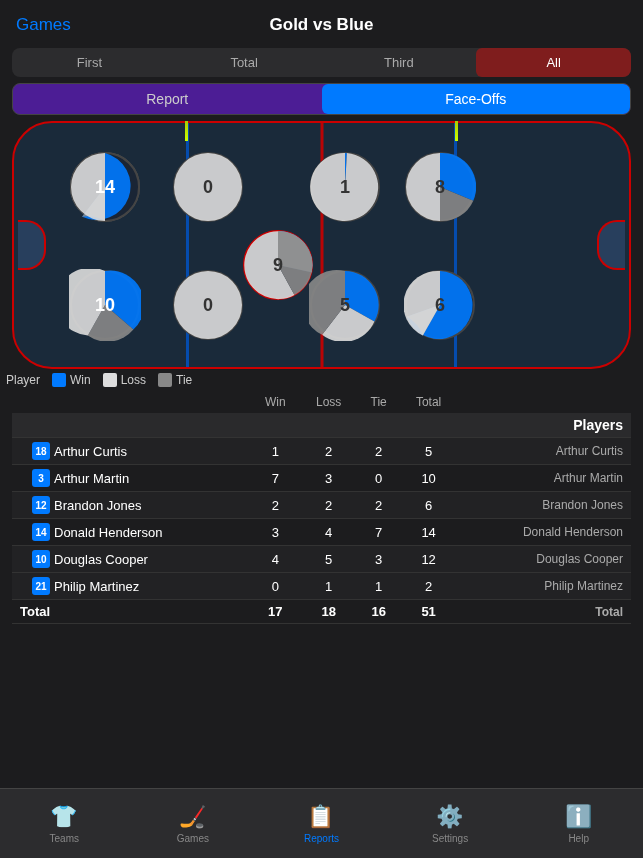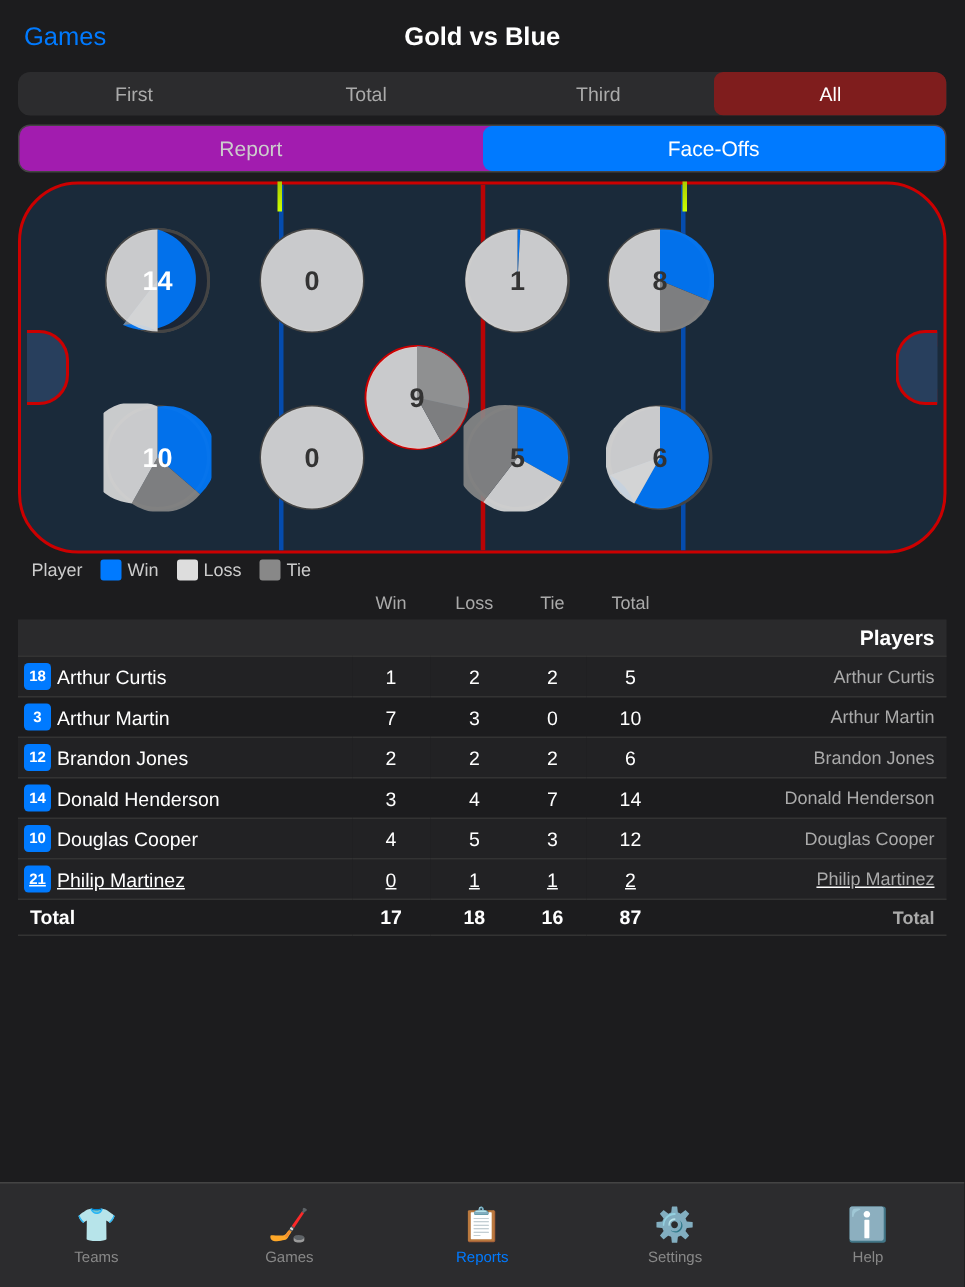--- a/index.html
+++ b/index.html
@@ -53,21 +53,21 @@
       border-radius: 6px;
     }
     .period-tab.active {
       background: #7f1d1d;
       color: #fff;
     }
 
     
     .segment-control {
       display: flex;
-      background: #a21caf;
+      background: #4c1d95;
       border-radius: 8px;
       margin: 6px 12px;
       overflow: hidden;
       border: 1px solid #444;
     }
     .segment-btn {
       flex: 1;
       text-align: center;
       padding: 7px 4px;
       font-size: 14px;
@@ -147,21 +147,21 @@
       border-right: none;
       border-radius: 20px 0 0 20px;
       background: rgba(100,149,237,0.2);
     }
 
     
     .legend {
       display: flex;
       align-items: center;
       gap: 12px;
-      margin: 4px 21px;
+      margin: 4px 6px;
       font-size: 12px;
       color: #ccc;
     }
     .legend-item {
       display: flex;
       align-items: center;
       gap: 4px;
     }
     .legend-swatch {
       width: 14px;
@@ -202,21 +202,21 @@
       border-bottom: 1px solid #333;
     }
     .stats-table tbody tr td {
       padding: 4px 6px;
       text-align: center;
       color: #fff;
       font-size: 13px;
     }
     .stats-table tbody tr td:first-child {
       text-align: left;
-      padding-left: 4px;
+      padding-left: 20px;
     }
     .stats-table tbody tr td:last-child {
       text-align: right;
       padding-right: 8px;
     }
     .player-cell {
       display: flex;
       align-items: center;
       gap: 4px;
     }
@@ -504,39 +504,39 @@
               <span class="player-num-badge" style="background:#007aff">10</span>
               <span>Douglas Cooper</span>
             </div>
           </td>
           <td>4</td>
           <td>5</td>
           <td>3</td>
           <td>12</td>
           <td style="text-align: right; padding-right: 8px; color: rgb(170, 170, 170); font-size: 12px;">Douglas Cooper</td>
         </tr>
-        <tr style="background: rgb(34, 34, 36); text-decoration: underline;">
+        <tr style="background: rgb(34, 34, 36);">
           <td>
             <div class="player-cell">
               <span class="player-num-badge" style="background:#007aff">21</span>
               <span>Philip Martinez</span>
             </div>
           </td>
           <td>0</td>
           <td>1</td>
           <td>1</td>
           <td>2</td>
           <td style="text-align: right; padding-right: 8px; color: rgb(170, 170, 170); font-size: 12px;">Philip Martinez</td>
         </tr>
         <tr class="total-row">
     <td style="padding-left:8px;">Total</td>
     <td>17</td>
     <td>18</td>
     <td>16</td>
-    <td>87</td>
+    <td>51</td>
     <td style="text-align:right;padding-right:8px;color:#aaa;font-size:12px;">Total</td>
   </tr>
       </tbody>
   </table>
 </div>
 
 <div class="bottom-nav">
   <div class="nav-item">
     <span class="nav-icon">👕</span>
     <span class="nav-label">Teams</span>

